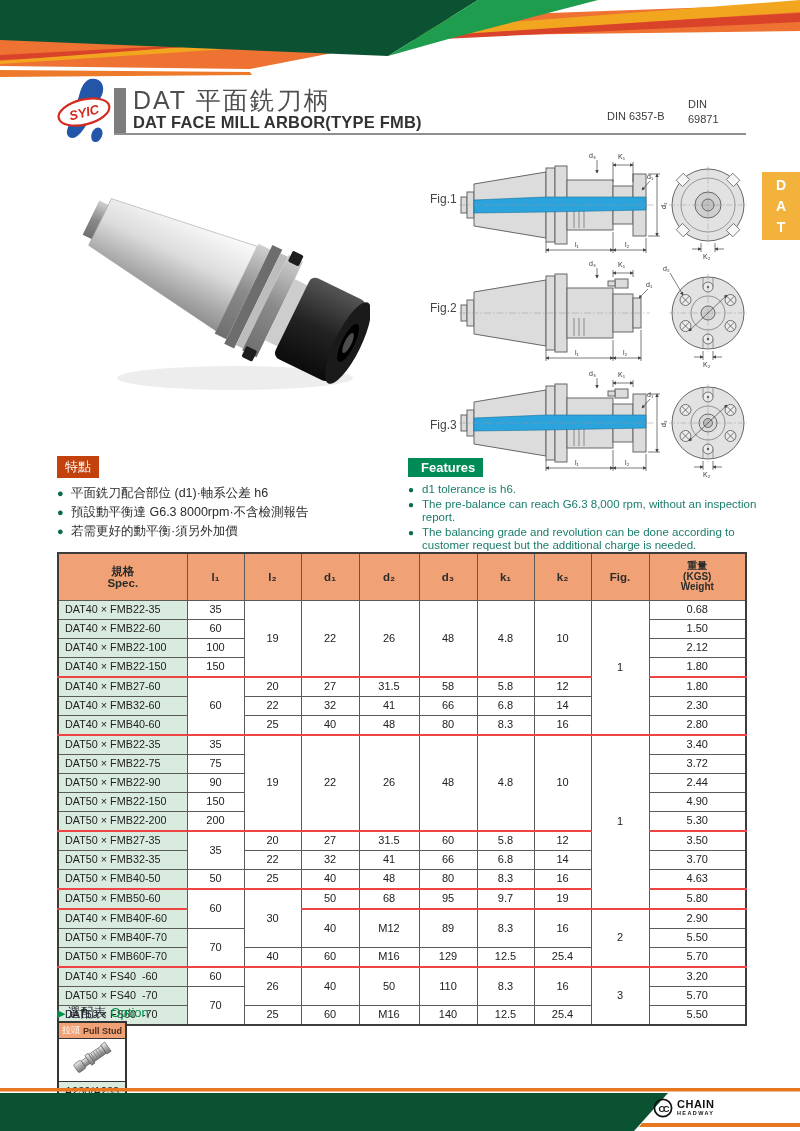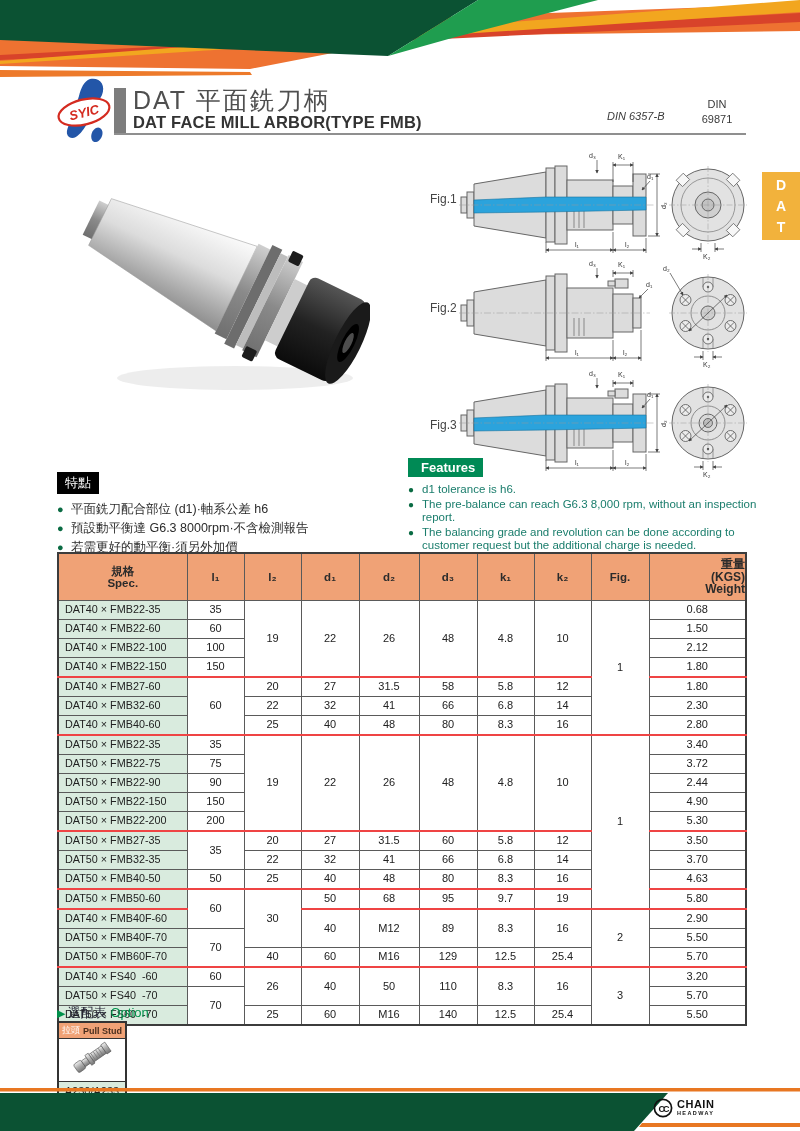--- a/index.html
+++ b/index.html
@@ -5,53 +5,53 @@
   html,body{margin:0;padding:0;background:#fff;}
   #page{position:relative;width:800px;height:1131px;background:#fff;overflow:hidden;
         font-family:"Liberation Sans","DejaVu Sans",sans-serif;color:#222;}
   .abs{position:absolute;}
 
   
   #title-bar{position:absolute;left:114px;top:88px;width:12px;height:47px;background:#7d7d7d;}
   #title-zh{position:absolute;left:133px;top:84px;font-size:25px;letter-spacing:2px;color:#4f4f4f;}
   #title-en{position:absolute;left:133px;top:113px;font-size:16.5px;font-weight:bold;color:#333;letter-spacing:0.2px;}
   #title-underline{position:absolute;left:114px;top:133px;width:632px;height:2px;background:#8f8f8f;}
-  #din-left{position:absolute;left:607px;top:110px;font-size:11px;color:#3a3a3a;font-style:italic;}
-  #din-right{position:absolute;left:688px;top:97px;width:58px;text-align:center;font-size:11px;color:#3a3a3a;line-height:15px;}
+  #din-left{position:absolute;left:607px;top:110px;font-size:11px;color:#3a3a3a;}
+  #din-right{position:absolute;left:688px;top:97px;width:58px;font-size:11px;color:#3a3a3a;line-height:15px;}
 
   
   #side-tab{position:absolute;left:762px;top:172px;width:38px;height:68px;background:#F2B23C;
             display:flex;flex-direction:column;align-items:center;justify-content:center;}
   #side-tab span{color:#fff;font-size:14px;font-weight:bold;line-height:21px;}
 
   
   .fig-label{position:absolute;font-size:12px;color:#444;}
   .dim{font-size:7px;fill:#333;}
 
   
   .feat-head{display:inline-block;color:#fff;font-size:13px;padding:2px 8px;}
-  #feat-zh-head{background:#000000;margin-top:16px;}
+  #feat-zh-head{background:#c2410c;}
   #feat-en-head{background:#008A55;font-weight:bold;padding-left:13px;}
   ul.feat{list-style:none;margin:6px 0 0 0;padding:0;}
   ul.feat li{display:flex;}
   ul.feat .blt{flex:0 0 14px;}
   #features-zh{position:absolute;left:57px;top:456px;width:345px;}
   #features-zh li{font-size:12.5px;color:#2b2b2b;line-height:19px;}
   #features-zh .blt{color:#0a6b43;font-size:11px;line-height:19px;}
   #features-en{position:absolute;left:408px;top:458px;width:356px;}
   #features-en li{font-size:11.5px;color:#1A7D6C;line-height:13.5px;margin-bottom:1px;}
   #features-en .blt{color:#0a6b43;font-size:10px;line-height:13.5px;}
 
   
   #spec-table-wrap{position:absolute;left:57px;top:552px;}
   #spec-table{border-collapse:collapse;table-layout:fixed;width:688px;border:2px solid #3c3c3c;}
   #spec-table th,#spec-table td{border:1px solid #5a5a5a;text-align:center;padding:0;
       font-size:11px;color:#222;height:18px;line-height:1.05;}
   #spec-table th{background:#F0A276;font-weight:bold;height:46px;font-size:11.5px;color:#2b2b2b;}
-  #spec-table th .small{font-size:12px;text-align:right;}
+  #spec-table th .small{font-size:10px;}
   #spec-table td.spec-cell{background:#D9EBDE;text-align:left;padding-left:6px;font-size:10.8px;}
   #spec-table tr.group-start td{border-top:2px solid #ef4444;}
 
   
   #option-line{position:absolute;left:57px;top:1004px;font-size:13px;color:#223;}
   #option-line .arrow{color:#00924C;font-size:11px;margin-right:2px;}
   #option-line .en{color:#00924C;margin-left:4px;}
   #pullstud-card{position:absolute;left:57px;top:1021px;width:66px;border:2px solid #333;background:#fff;}
   #pullstud-card .card-head{background:#F0A276;border-bottom:1px solid #333;height:15px;
       display:flex;align-items:center;justify-content:center;font-size:9px;}

